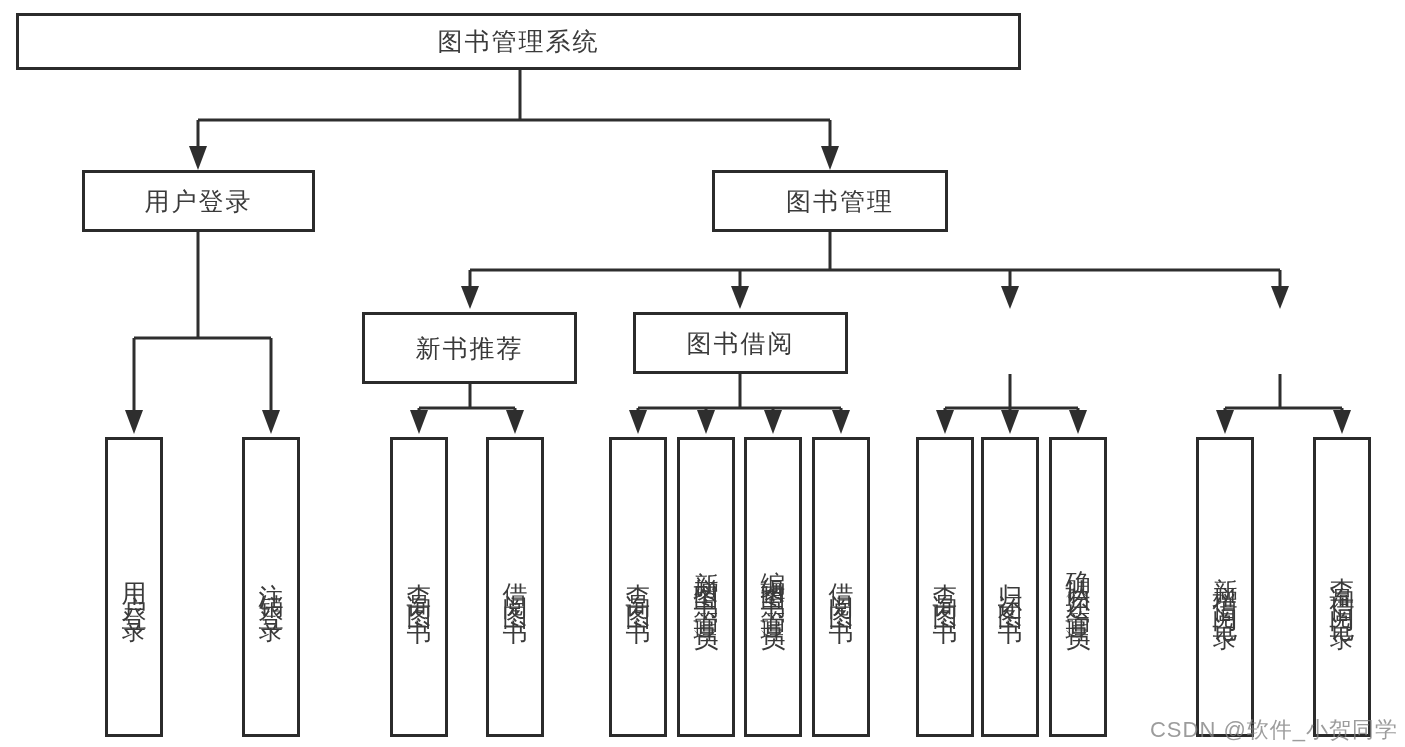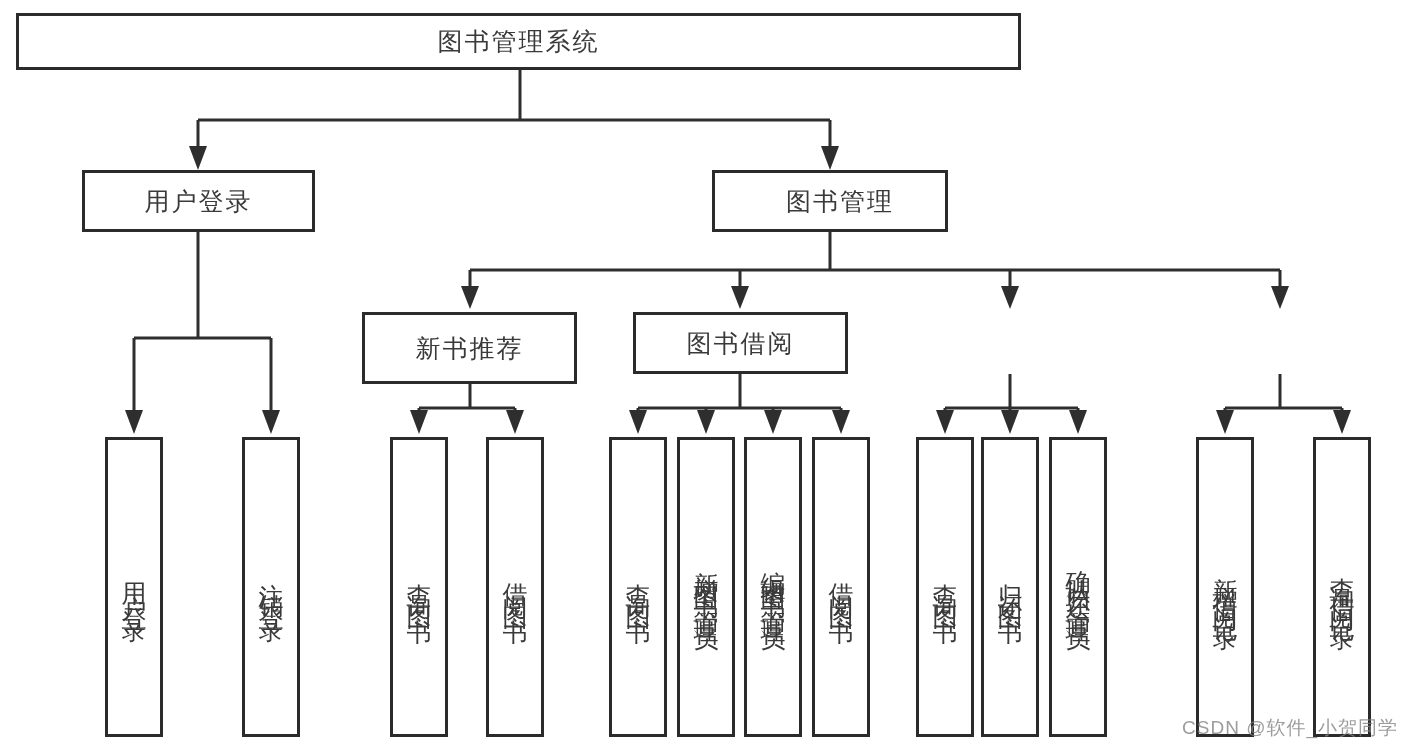--- a/index.html
+++ b/index.html
@@ -44,21 +44,21 @@
   
   .leaf{width:58px;height:300px;top:437px;}
   .n-a1{left:105px;}  .n-a2{left:242px;}
   .n-b1{left:390px;}  .n-b2{left:486px;}
   .n-c1{left:609px;}  .n-c2{left:677px;} .n-c3{left:744px;} .n-c4{left:812px;}
   .n-d1{left:916px;}  .n-d2{left:981px;} .n-d3{left:1049px;}
   .n-e1{left:1196px;} .n-e2{left:1313px;}
   .watermark{
     position:absolute;
     right:7px;top:715px;
-    font-size:19px;
+    font-size:22px;
     color:rgba(128,128,128,0.78);
     letter-spacing:1px;
     z-index:5;
   }
 </style>
 </head>
 <body>
 
 <div class="canvas">
 

